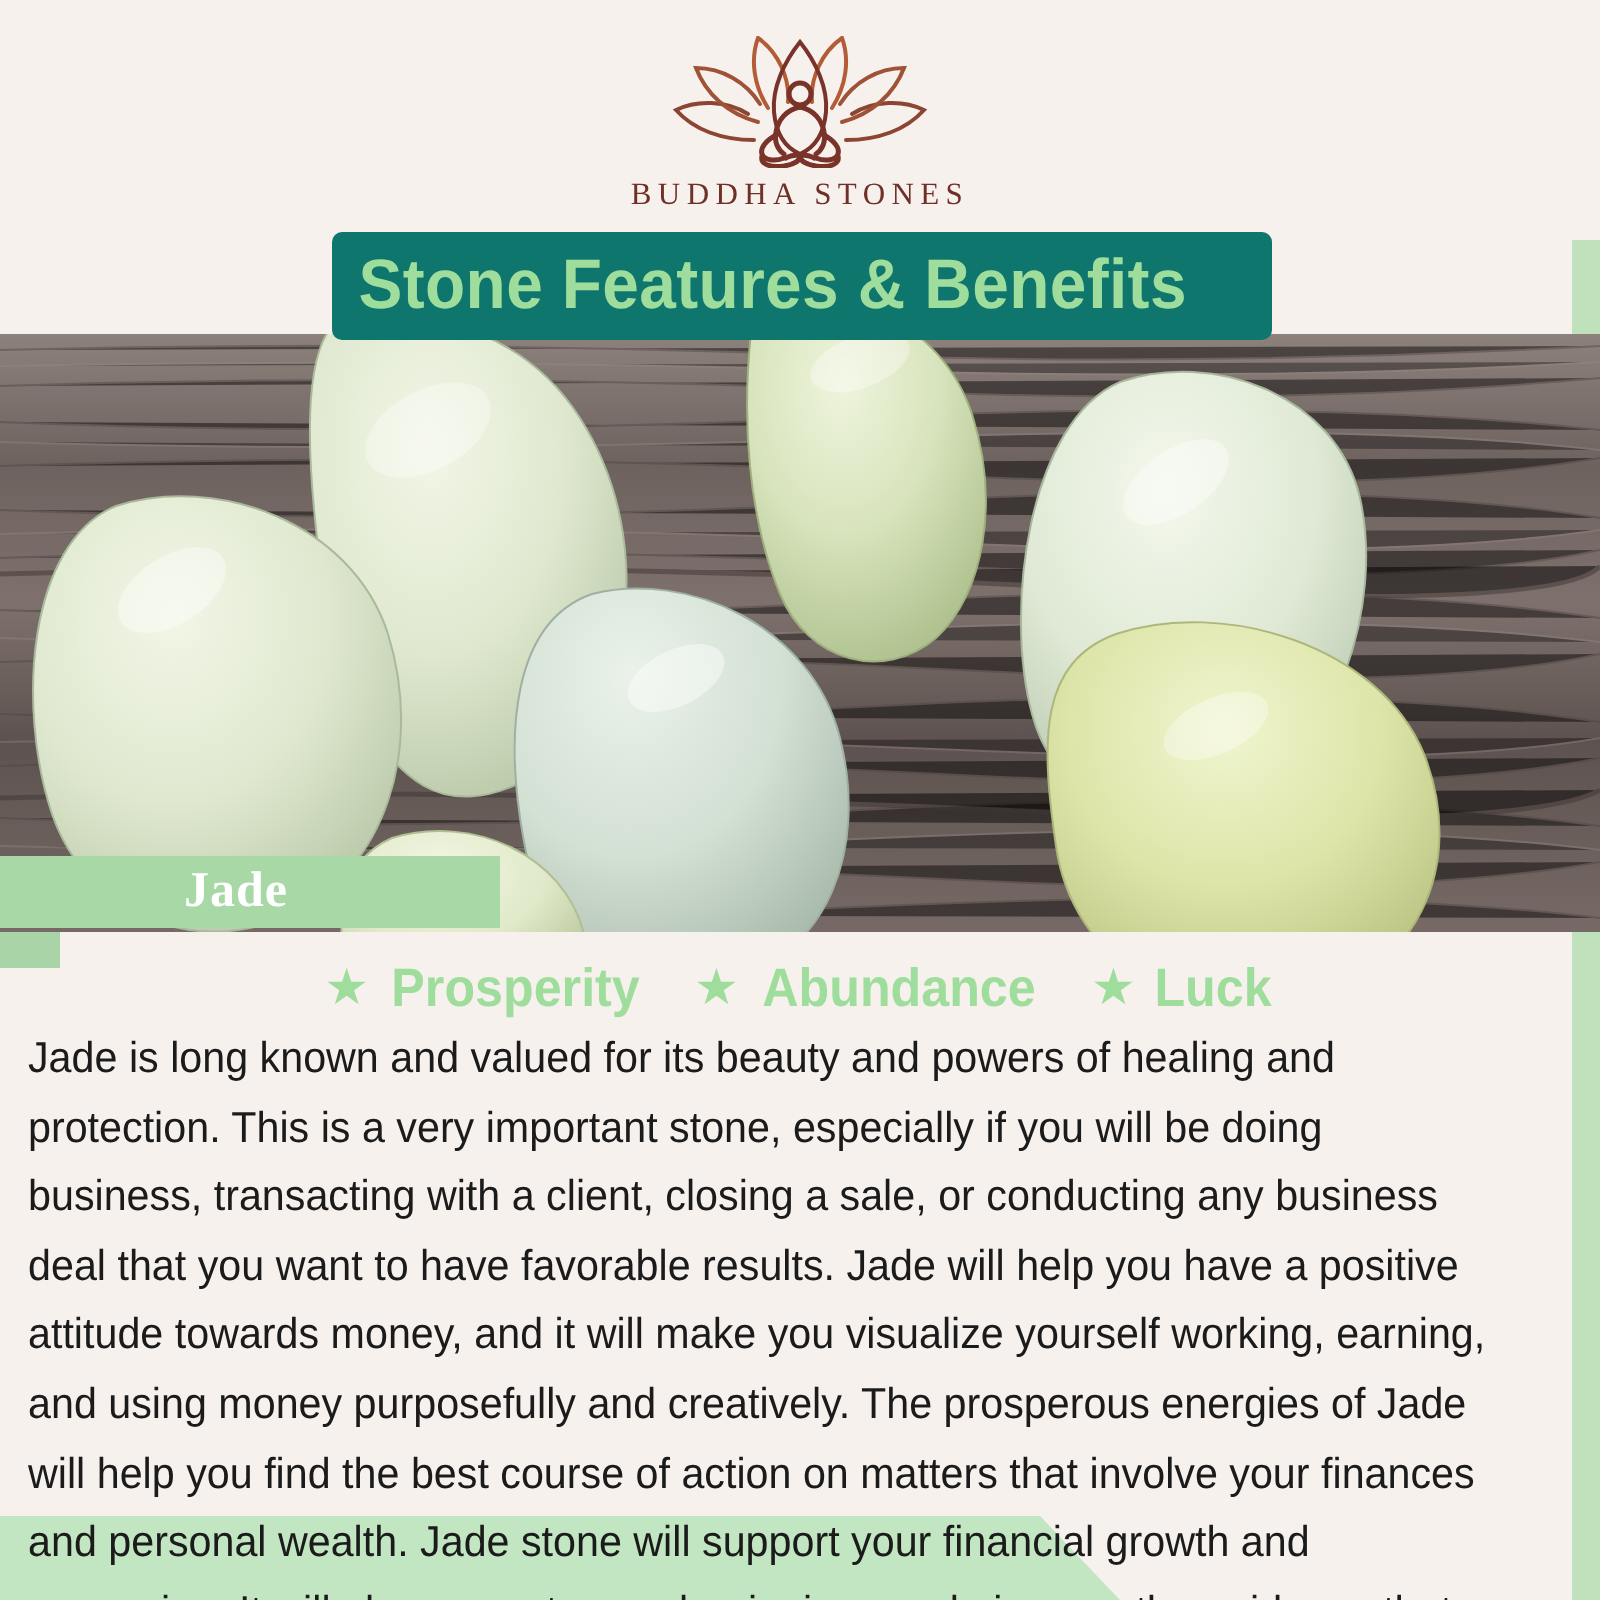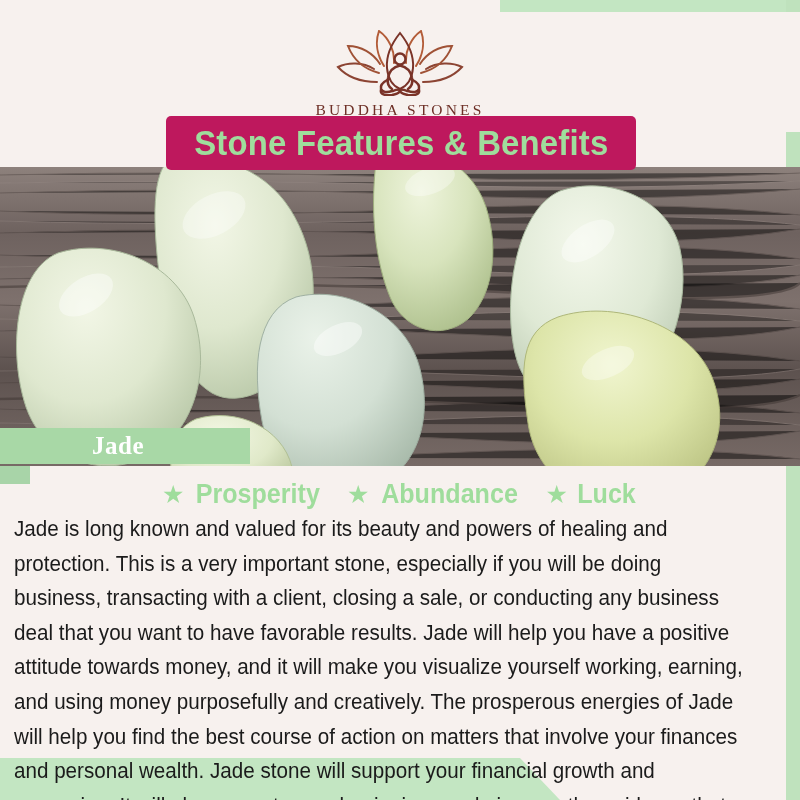--- a/index.html
+++ b/index.html
@@ -59,21 +59,21 @@
     bottom: 0;
     width: 560px;
     height: 42px;
     background: #c3e6c2;
     clip-path: polygon(0 0, 520px 0, 560px 42px, 0 42px);
   }
 
   
   .header {
     position: absolute;
-    top: 12px;
+    top: 0;
     left: 0;
     width: 800px;
     height: 120px;
     background: #f7f1ee;
     display: flex;
     flex-direction: column;
     align-items: center;
     justify-content: flex-start;
     padding-top: 18px;
     box-sizing: border-box;
@@ -93,25 +93,25 @@
     font-weight: 400;
   }
 
   
   .title-band {
     position: absolute;
     top: 116px;
     left: 166px;
     width: 470px;
     height: 54px;
-    background: #be185d;
+    background: #0f766e;
     border-radius: 5px;
     display: flex;
     align-items: center;
-    justify-content: center;
+    justify-content: flex-start;
     z-index: 6;
   }
   .title-text {
     font-family: "Liberation Sans Narrow", "Liberation Sans", sans-serif;
     font-size: 35px;
     font-weight: 700;
     color: #9fdd9c;
     letter-spacing: 0.2px;
     transform: scaleX(0.94);
     white-space: nowrap;

